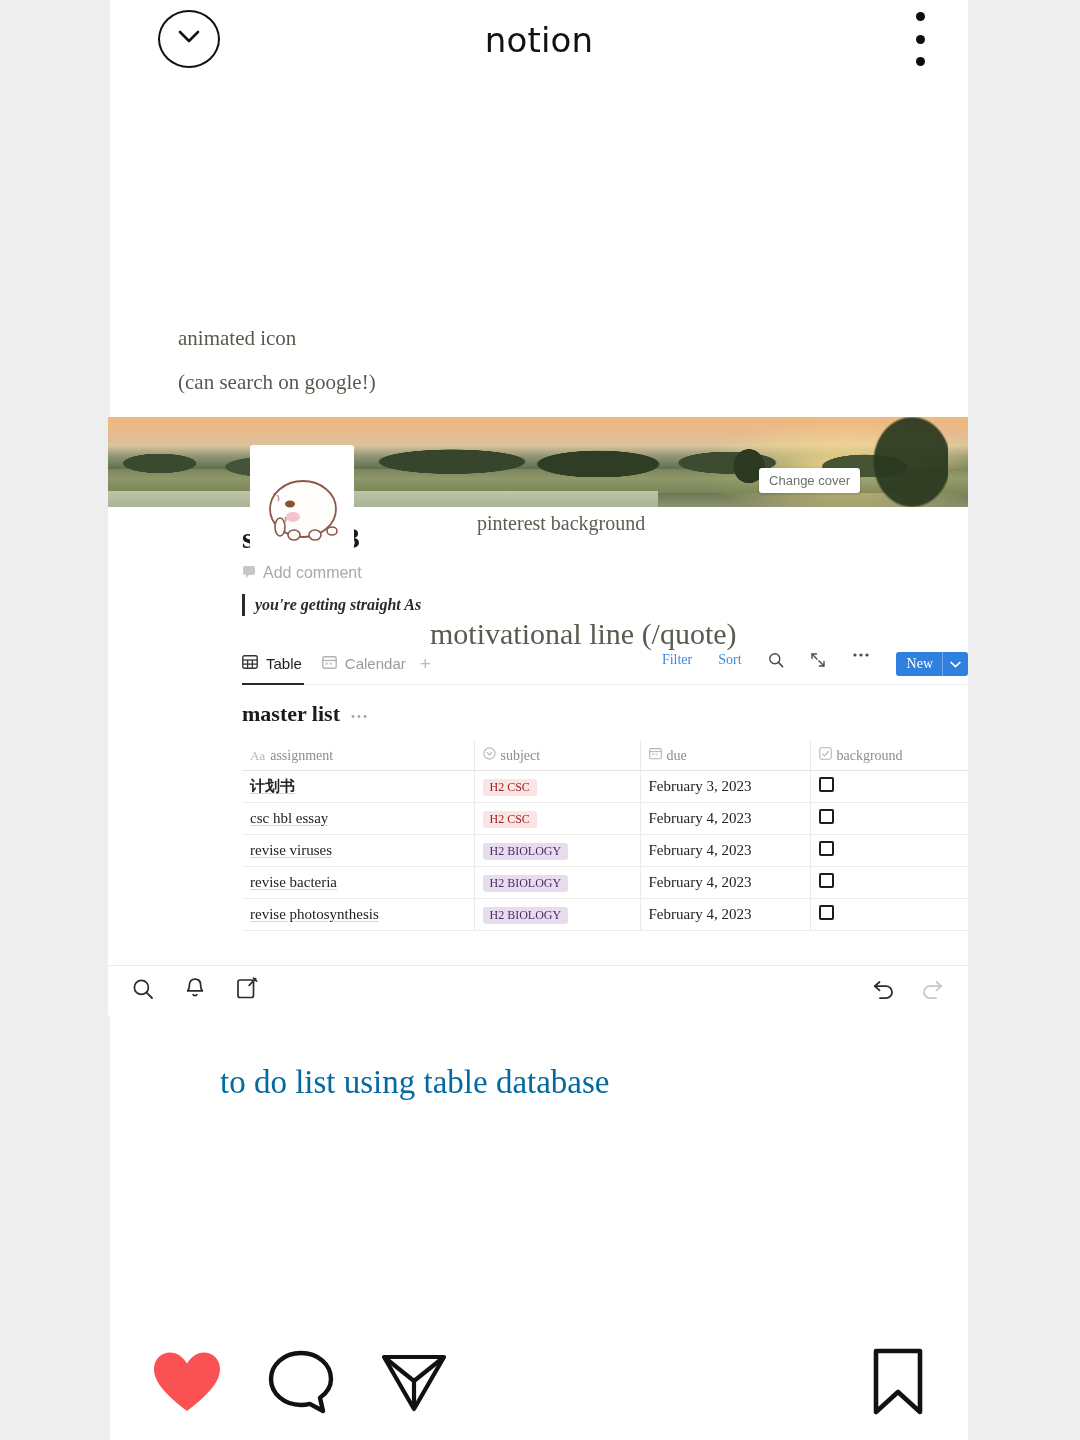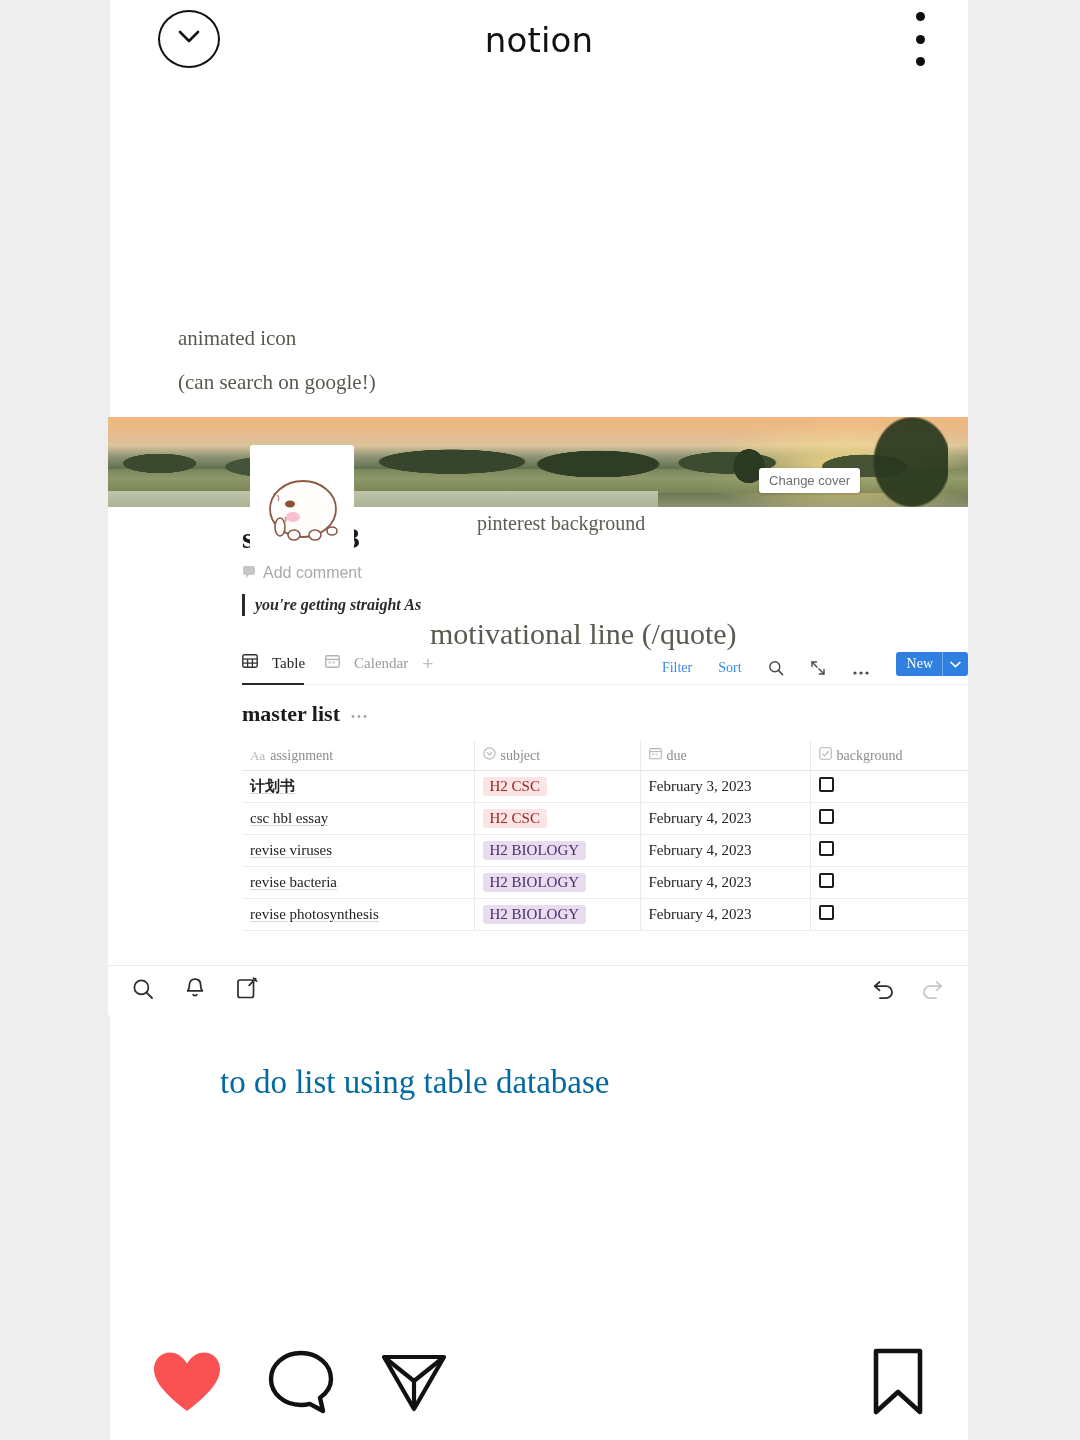--- a/index.html
+++ b/index.html
@@ -134,28 +134,28 @@
     font-family: "Liberation Serif", serif; font-style: italic;
     font-weight: 700; font-size: 16px; color: #2a2a2a;
   }
 
   
   .db-wrap { margin-top: 36px; margin-left: 0; width: 726px; }
   .db-tabs {
     display: flex; align-items: center; gap: 20px;
     border-bottom: 1px solid #ededed; padding-bottom: 8px; position: relative;
   }
-  .db-tab { display: flex; align-items: center; gap: 14px; font-size: 15px;
-    font-family: Liberation Serif, serif; color: #9b9b9b; padding-bottom: 2px; }
+  .db-tab { display: flex; align-items: center; gap: 8px; font-size: 15px;
+    font-family: Liberation Sans, sans-serif; color: #9b9b9b; padding-bottom: 2px; }
   .db-tab.active { color: #1f1f1f; }
   .db-tab.active::after {
     content: ""; position: absolute; left: 0; bottom: -1px; width: 62px; height: 2px; background: #2a2a2a;
   }
   .plus-tab { color: #bdbdbd; font-size: 19px; margin-left: -6px; }
-  .db-tools { margin-left: auto; display: flex; align-items: flex-end; gap: 26px; }
+  .db-tools { margin-left: auto; display: flex; align-items: flex-start; gap: 26px; }
   .tool-link { color: #3c8ae0; font-size: 14px; font-family: "Liberation Serif", serif; }
   .icon-btn { color: #4a4a4a; display: flex; align-items: center; }
   .new-btn {
     background: #2f80e0; color: #fff; font-size: 14px;
     border-radius: 3px; height: 24px; display: flex; align-items: center;
     font-family: "Liberation Serif", serif; overflow: hidden;
   }
   .new-btn .lbl { padding: 0 9px 0 11px; }
   .new-btn .sep { width: 1px; height: 24px; background: rgba(255,255,255,.32); }
   .new-btn .cv { padding: 0 7px; display: flex; align-items: center; }
@@ -171,21 +171,21 @@
   table.db th, table.db td {
     border-right: 1px solid #eaeaea; border-bottom: 1px solid #ededed;
     text-align: left; padding: 6px 8px; font-family: "Liberation Serif", serif;
   }
   table.db th { font-size: 14px; color: #8d8d8d; font-weight: 400; border-bottom: 1px solid #e4e4e4; }
   table.db th .th-in { display: flex; align-items: center; gap: 5px; }
   table.db td { font-size: 15px; color: #222; height: 29px; }
   .col-a { width: 232px; } .col-b { width: 166px; } .col-c { width: 170px; } .col-d { width: 158px; }
   td.cell-assign { text-decoration: underline; text-decoration-color: #d6d6d6; text-underline-offset: 2px; }
   td.cell-assign.cjk { font-family: "DejaVu Sans", sans-serif; font-weight: 700; font-size: 15px; }
-  .tag { display: inline-block; padding: 1px 7px; border-radius: 3px; font-size: 15px; }
+  .tag { display: inline-block; padding: 1px 7px; border-radius: 3px; font-size: 12px; }
   .tag.csc { background: #fbe4e4; color: #9b2121; }
   .tag.bio { background: #e7ddef; color: #4f2b6b; }
   .chk { width: 15px; height: 15px; border: 2px solid #1d1d1d; border-radius: 2px; display: inline-block; }
 
   
   .n-bottom {
     position: absolute; left: 0; bottom: 0; width: 860px; height: 50px;
     border-top: 1px solid #ececec; background: #fff;
     display: flex; align-items: center; padding: 0 24px;
   }

